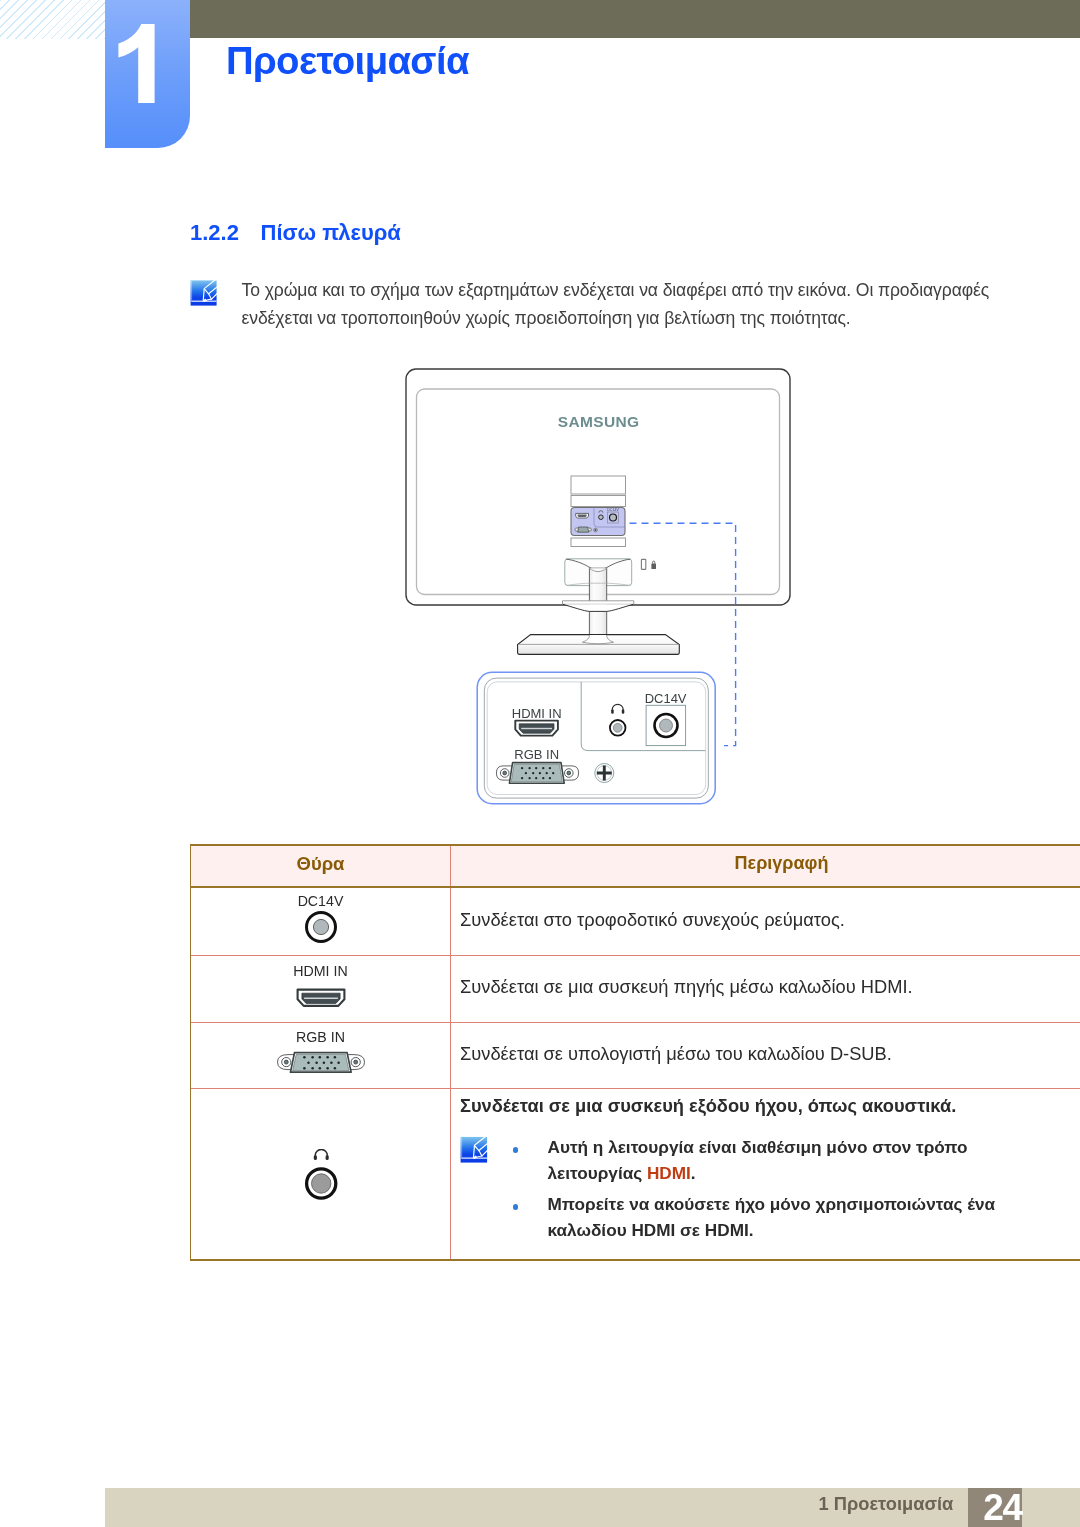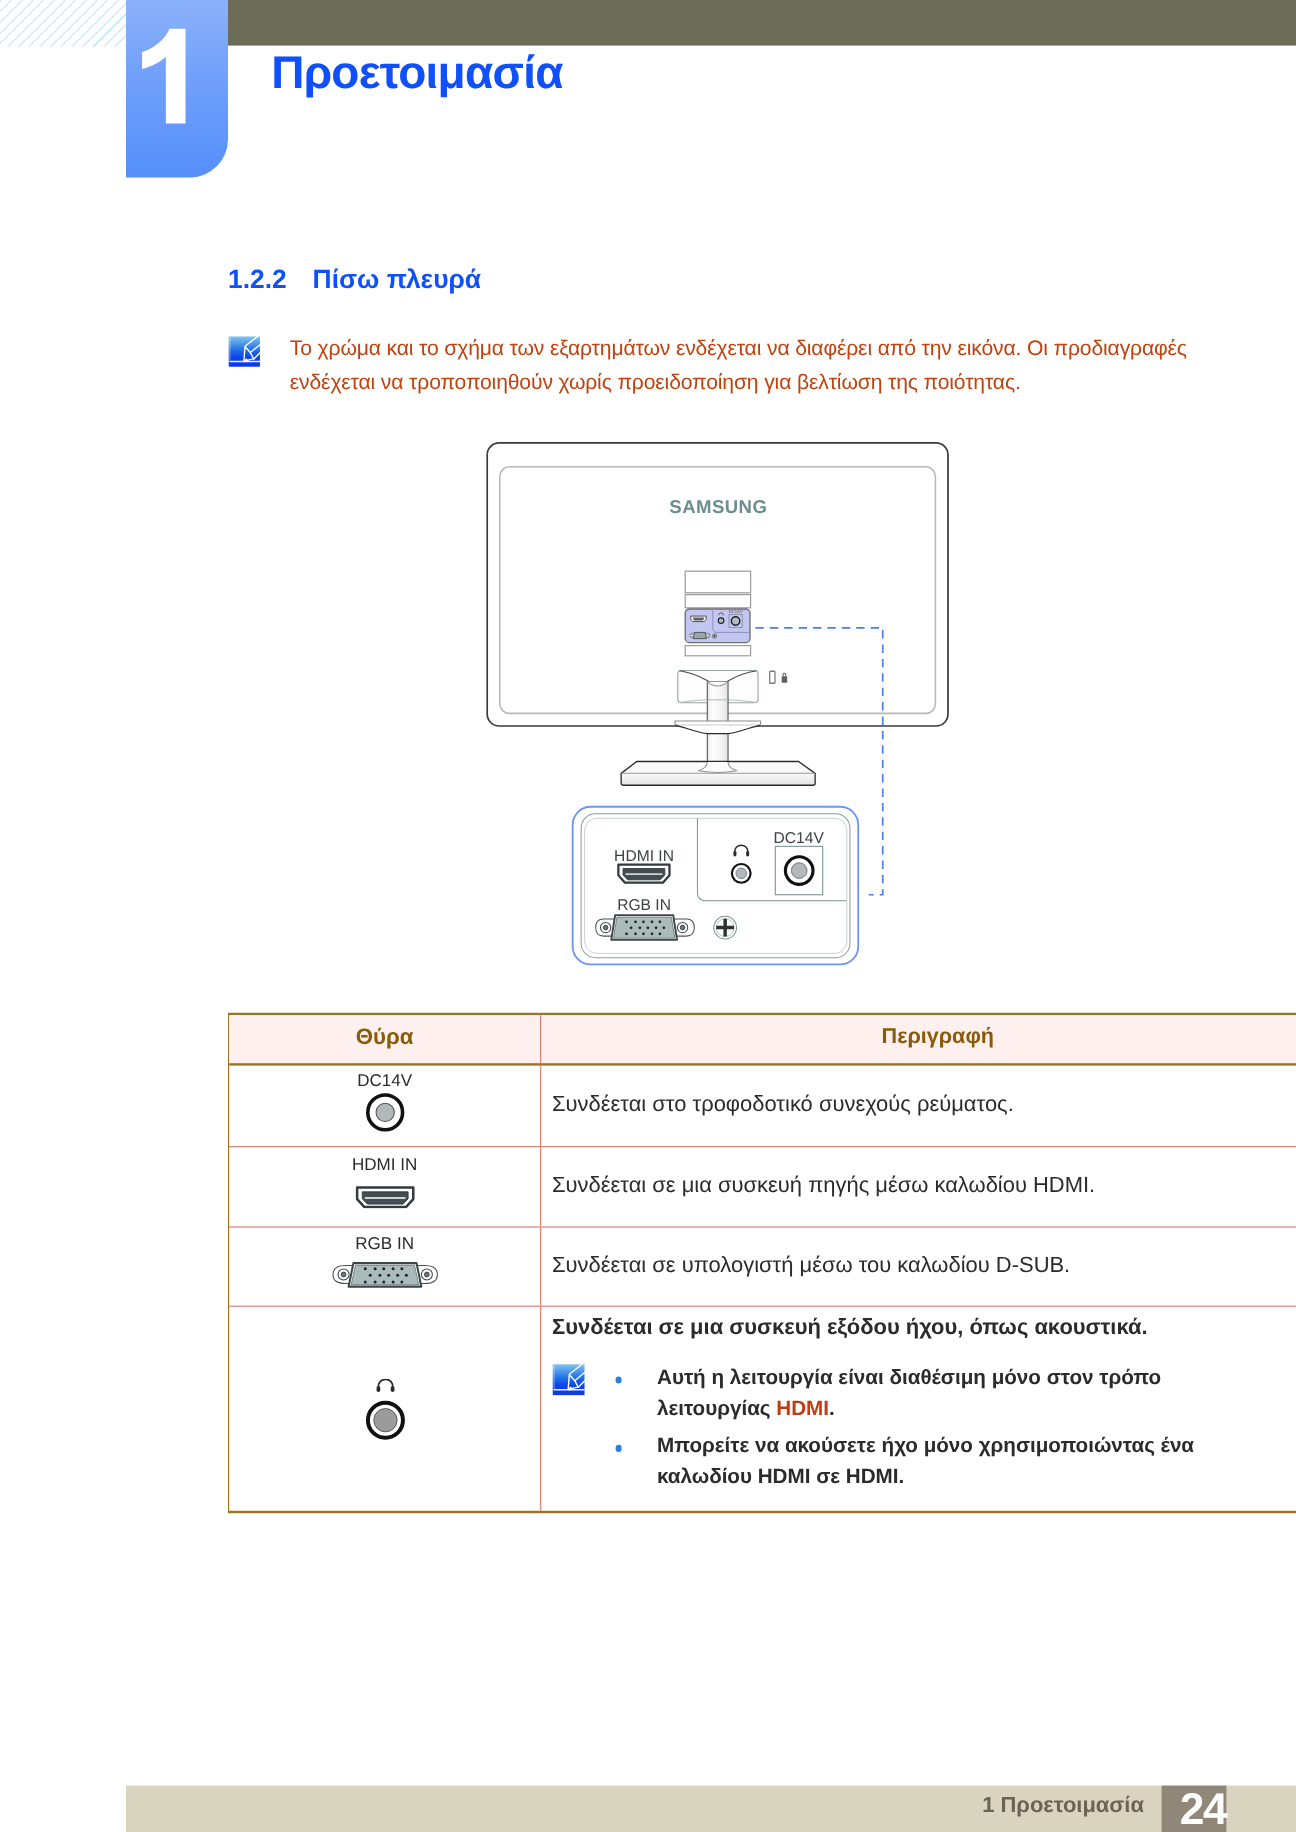--- a/index.html
+++ b/index.html
@@ -22,21 +22,21 @@
   .chaptitle{position:absolute;left:226px;top:39.3px;font-size:38.3px;font-weight:bold;
     color:#1050fa;letter-spacing:-0.62px;white-space:nowrap;}
 
   
   .sec{position:absolute;left:190px;top:220px;font-size:22px;font-weight:bold;color:#1050fa;
     white-space:nowrap;}
   .sec .num{display:inline-block;width:70.5px;}
 
   
   .noteico{position:absolute;width:26px;height:23px;}
-  .notetext{position:absolute;font-size:17.6px;color:#c2410c;line-height:29px;letter-spacing:-0.115px;white-space:nowrap;}
+  .notetext{position:absolute;font-size:17.6px;color:#404040;line-height:29px;letter-spacing:-0.115px;white-space:nowrap;}
 
   
   .fig{position:absolute;left:396px;top:360px;}
 
   
   .tblwrap{position:absolute;left:190px;top:844px;width:923px;
     border:1px solid #9b7527;border-top-width:2px;border-bottom-width:2px;box-sizing:border-box;}
   .tbl-hdr-row{display:flex;height:42px;background:#fdf0ee;border-bottom:2px solid #9b7527;
     box-sizing:border-box;}
   .tbl-h1{width:260px;box-sizing:border-box;border-right:1px solid #dd8277;

